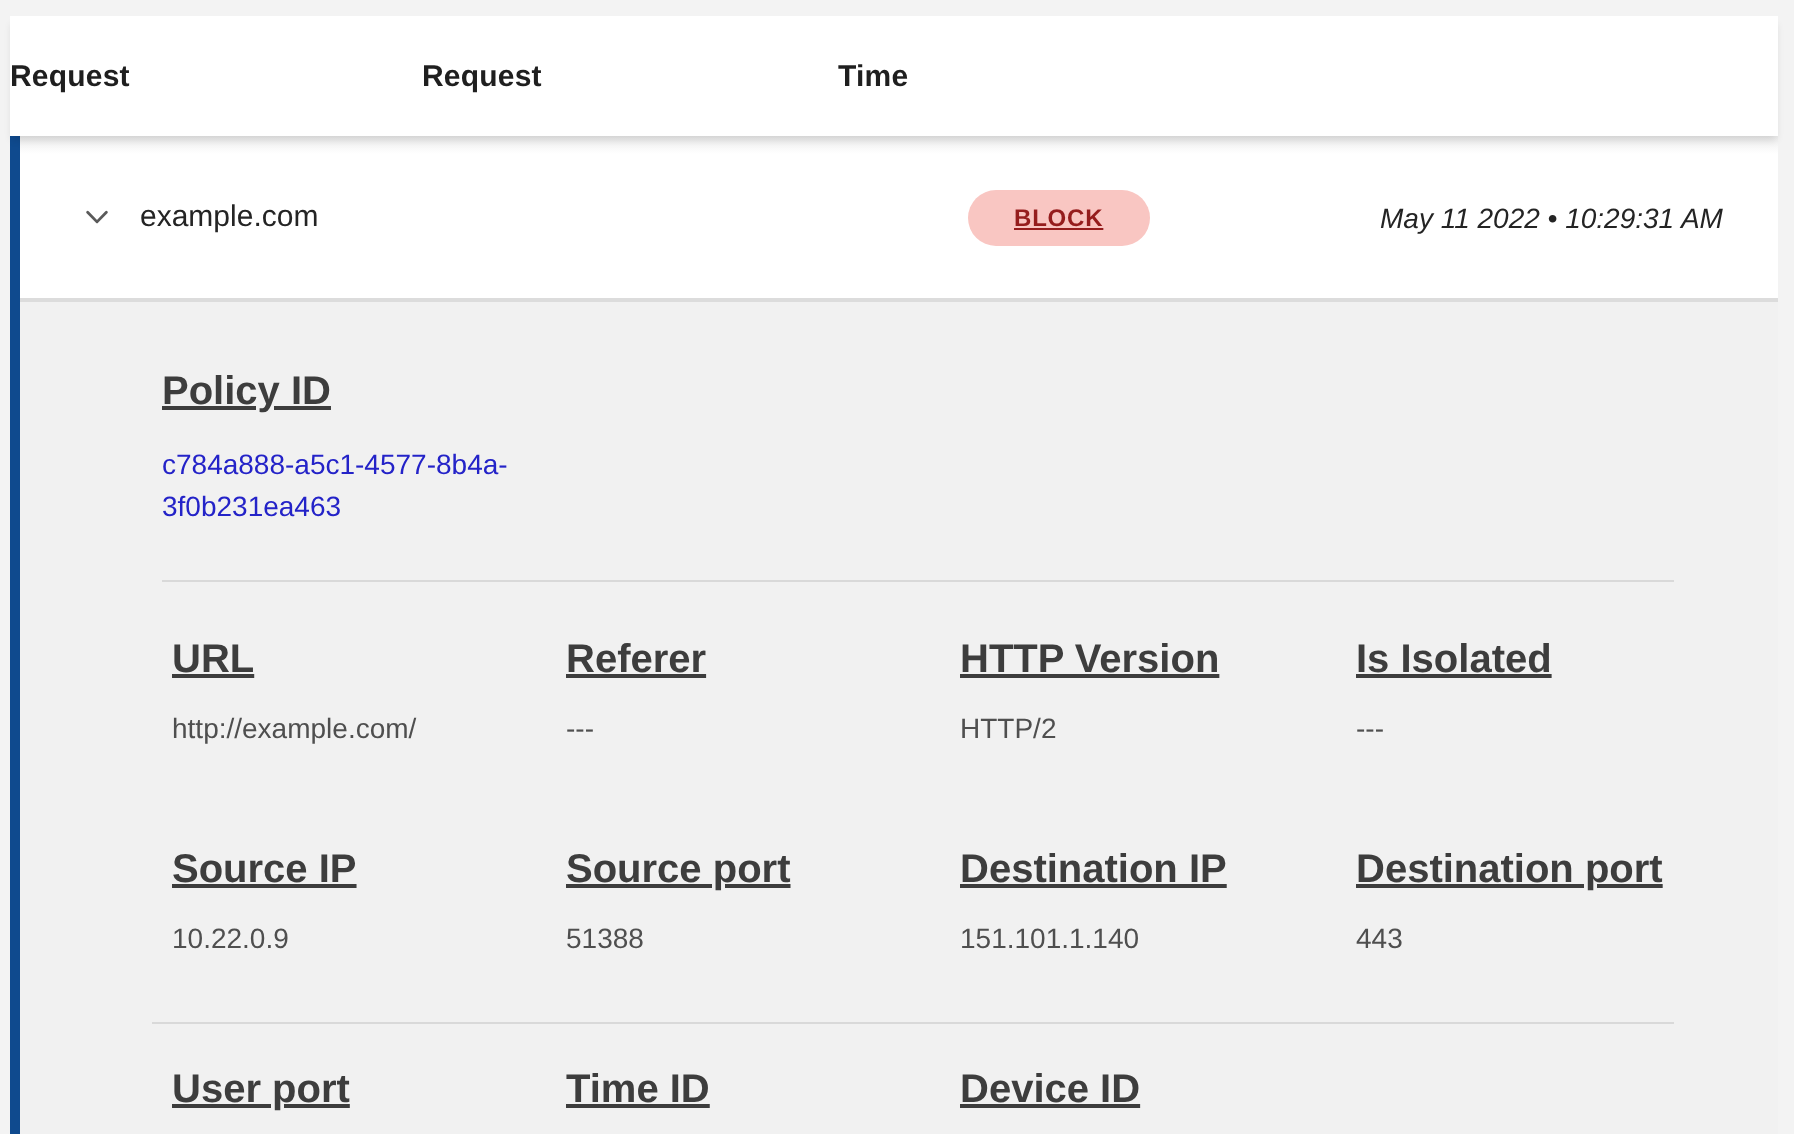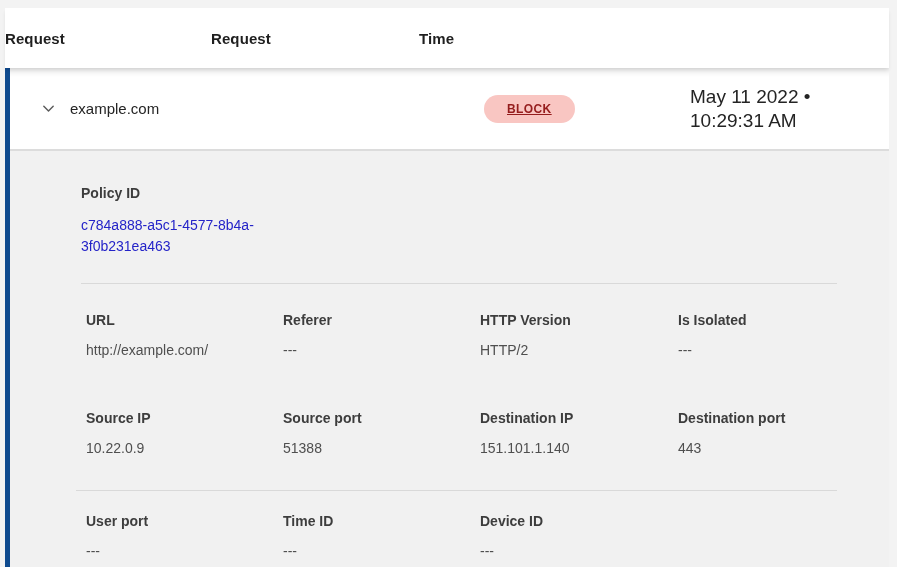--- a/index.html
+++ b/index.html
@@ -81,38 +81,40 @@
     color:var(--badge-text);
     font-size:12px;
     font-weight:700;
     letter-spacing:.4px;
     line-height:28px;
     padding:0 23px;
     border-radius:14px;
     text-decoration:underline;
   }
   .time-cell{
-    font-size:19px;
+    font-size:14px;
     line-height:24px;
     color:var(--row-text);
     max-width:178px;
+    font-style:italic;
   }
   
   .detail-panel{
     border-top:2px solid #dcdcdc;
     background:var(--panel-bg);
     padding:34px 26px 20px 0;
     height:416px;
   }
   .policy-section{ margin-left:71px; }
   .field-label{
-    font-size:14px;
+    font-size:20px;
     font-weight:700;
     color:var(--label-color);
     margin-bottom:14px;
+    text-decoration:underline;
   }
   .policy-link{
     display:inline-block;
     font-size:14px;
     line-height:21px;
     color:var(--link-blue);
     max-width:205px;
     text-decoration:none;
     cursor:pointer;
     word-break:break-word;

